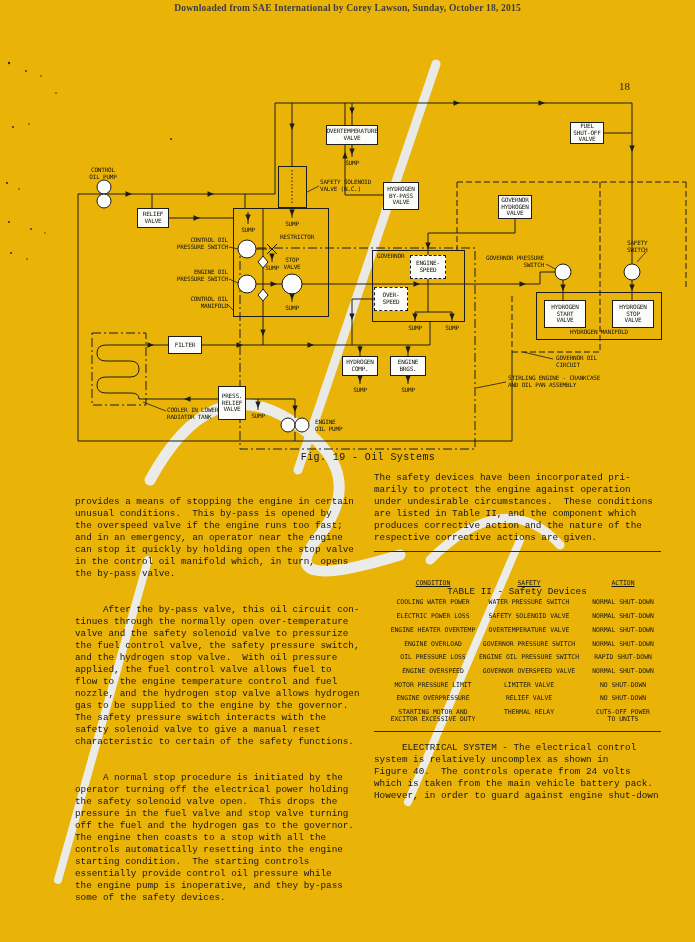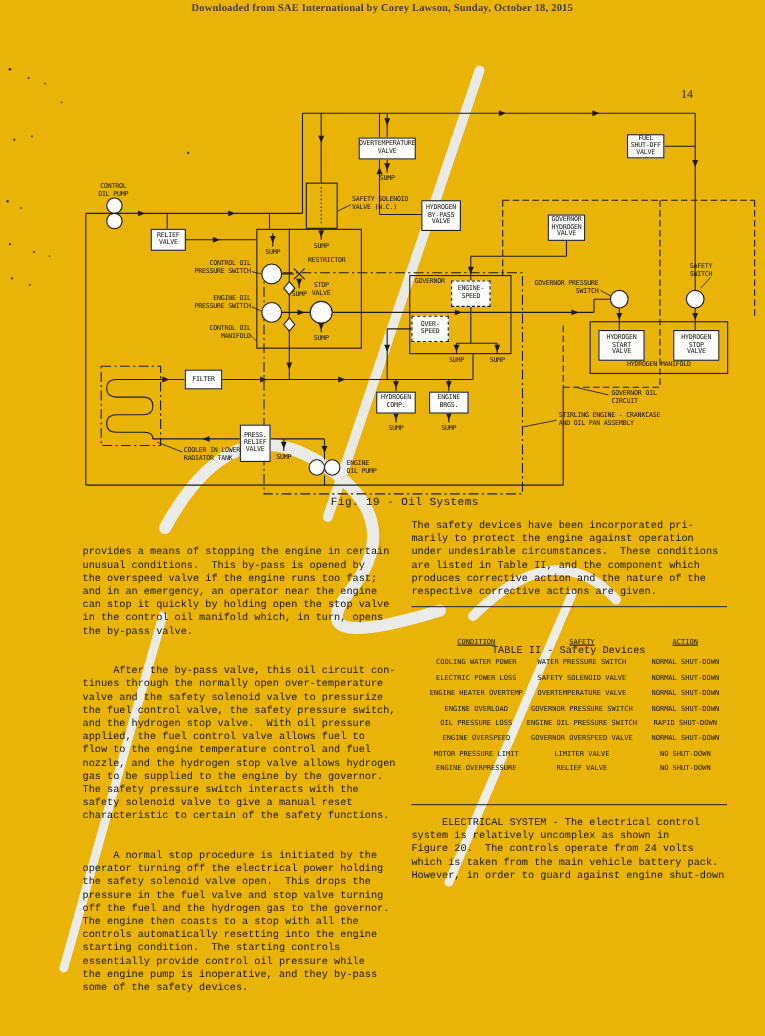--- a/index.html
+++ b/index.html
@@ -31,21 +31,21 @@
   .thead{margin-bottom:12px;}
   .thead div{text-decoration:underline;}
   .trow{margin-bottom:6.3px;}
 </style>
 </head>
 <body>
 
 <div class="page">
 
   <div class="hdr">Downloaded from SAE International by Corey Lawson, Sunday, October 18, 2015</div>
-  <div class="pageno">14</div>
+  <div class="pageno">18</div>
 
   <svg class="lines" width="695" height="942" viewBox="0 0 695 942">
     <defs>
         <path id="ar" d="M0,0L-6.5,2.7L-6.5,-2.7Z"></path>
       </defs>
 
     <g stroke="#e9e9e5" fill="none" stroke-linecap="round">
       <path d="M436,64 L298,470" stroke-width="9"></path>
       <path d="M520,540 L408,802" stroke-width="8" stroke="#ecece8"></path>
       <path d="M148,560 L58,880" stroke-width="8" stroke="#ebebe7"></path>
@@ -292,24 +292,27 @@
     </div>
     <div>
         <div class="trow"><div>COOLING WATER POWER</div><div>WATER PRESSURE SWITCH</div><div>NORMAL SHUT-DOWN</div></div>
         <div class="trow"><div>ELECTRIC POWER LOSS</div><div>SAFETY SOLENOID VALVE</div><div>NORMAL SHUT-DOWN</div></div>
         <div class="trow"><div>ENGINE HEATER OVERTEMP</div><div>OVERTEMPERATURE VALVE</div><div>NORMAL SHUT-DOWN</div></div>
         <div class="trow"><div>ENGINE OVERLOAD</div><div>GOVERNOR PRESSURE SWITCH</div><div>NORMAL SHUT-DOWN</div></div>
         <div class="trow"><div>OIL PRESSURE LOSS</div><div>ENGINE OIL PRESSURE SWITCH</div><div>RAPID SHUT-DOWN</div></div>
         <div class="trow"><div>ENGINE OVERSPEED</div><div>GOVERNOR OVERSPEED VALVE</div><div>NORMAL SHUT-DOWN</div></div>
         <div class="trow"><div>MOTOR PRESSURE LIMIT</div><div>LIMITER VALVE</div><div>NO SHUT-DOWN</div></div>
         <div class="trow"><div>ENGINE OVERPRESSURE</div><div>RELIEF VALVE</div><div>NO SHUT-DOWN</div></div>
+        <div class="trow"><div>STARTING MOTOR AND
+EXCITOR EXCESSIVE DUTY</div><div>THERMAL RELAY</div><div>CUTS-OFF POWER
+TO UNITS</div></div>
       </div>
   </div>
 
   <div class="rule" style="left:374px;top:731px;width:287px"></div>
 
   <div class="col" style="left:374px;top:742px">     ELECTRICAL SYSTEM - The electrical control
 system is relatively uncomplex as shown in
-Figure 20.  The controls operate from 24 volts
+Figure 40.  The controls operate from 24 volts
 which is taken from the main vehicle battery pack.
 However, in order to guard against engine shut-down</div>
 
 </div>
 
 </body></html>

